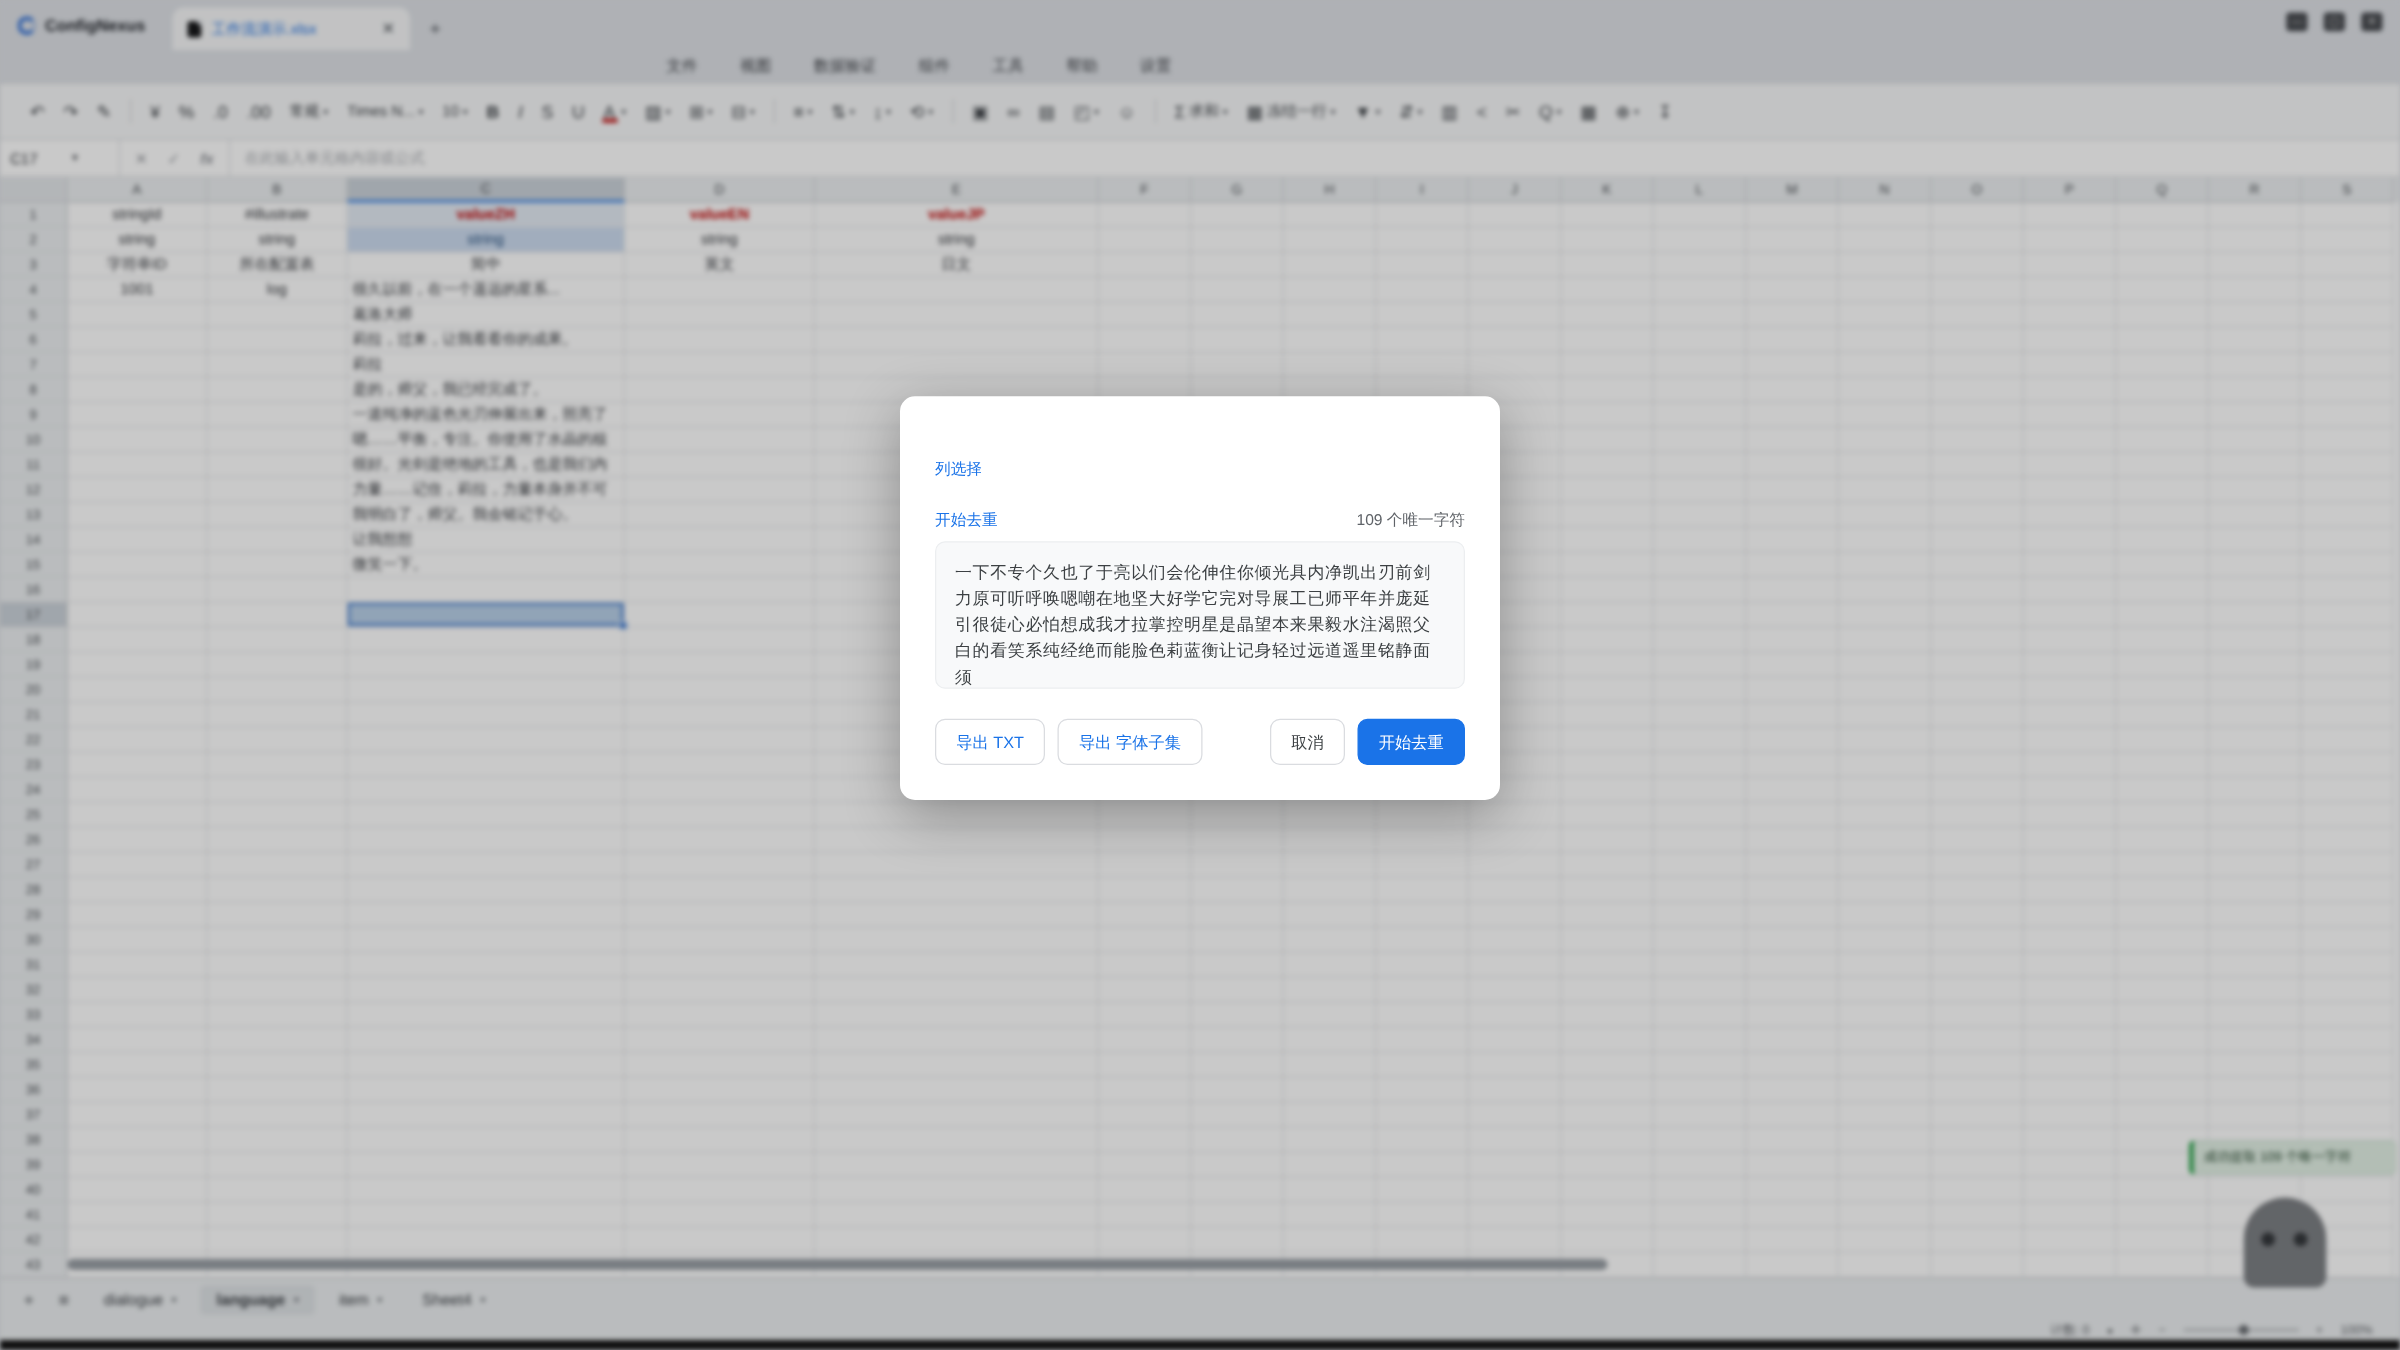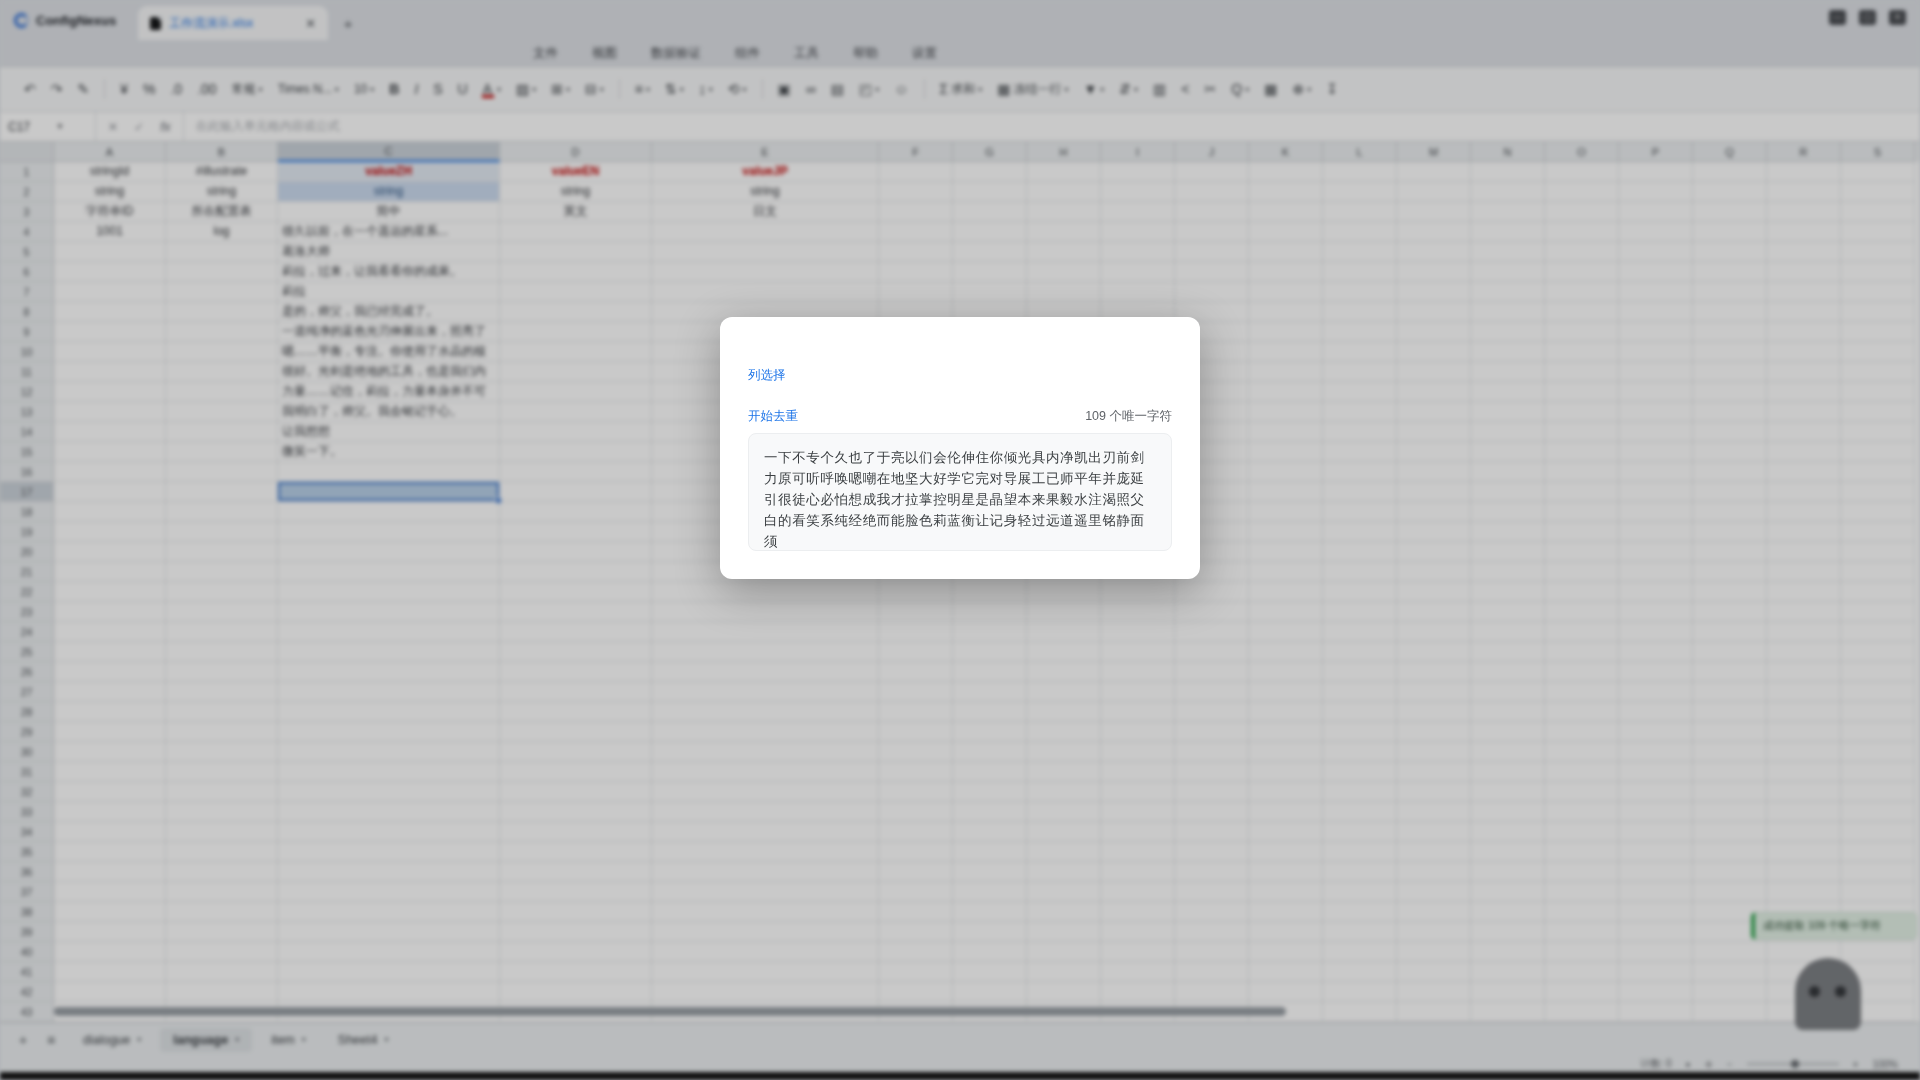--- a/index.html
+++ b/index.html
@@ -1305,15 +1305,22 @@
   <div class="modal">
 
     <div class="m-label">列选择</div>
 
     <div class="m-prevrow">
       <span class="m-label" style="margin-top:0;">开始去重</span>
       <span class="m-count">109 个唯一字符</span>
     </div>
     <div class="m-preview">一下不专个久也了于亮以们会伦伸住你倾光具内净凯出刃前剑力原可听呼唤嗯嘲在地坚大好学它完对导展工已师平年并庞延引很徒心必怕想成我才拉掌控明星是晶望本来果毅水注渴照父白的看笑系纯经绝而能脸色莉蓝衡让记身轻过远道遥里铭静面须</div>
 
+    <div class="m-btnrow">
+      <button class="m-btn blue-outline">导出 TXT</button>
+      <button class="m-btn blue-outline">导出 字体子集</button>
+      <span class="m-spacer"></span>
+      <button class="m-btn gray">取消</button>
+      <button class="m-btn primary">开始去重</button>
+    </div>
   </div>
 
 </div>
 
 </body></html>

